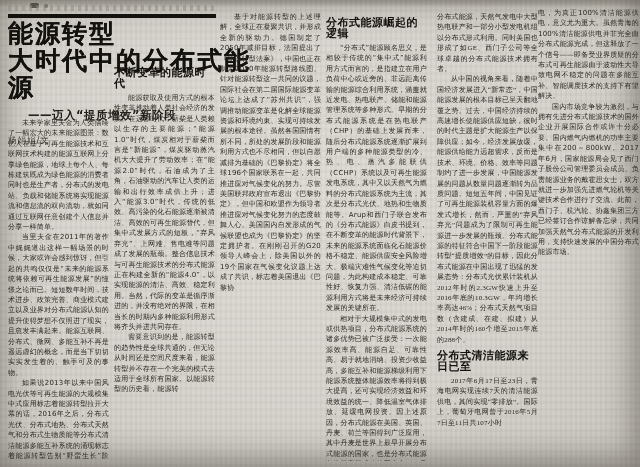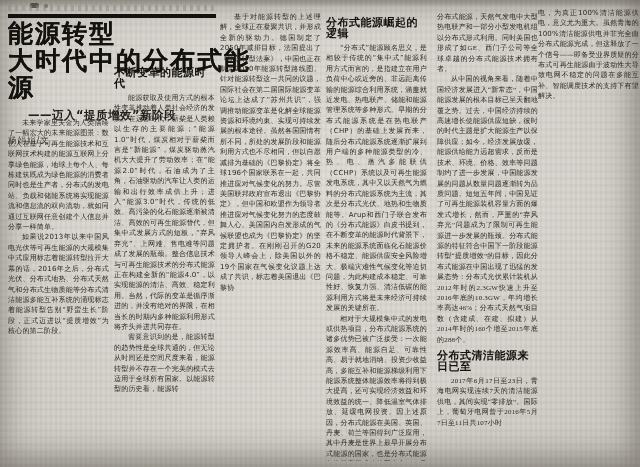--- a/index.html
+++ b/index.html
@@ -64,20 +64,21 @@
   <div class="mast-noise"></div>
   <div class="mast-rule"></div>
   <div class="hl hl1">能源转型</div>
   <div class="hl hl2">大时代中的分布式能源</div>
   <div class="sub">——迈入“提质增效”新阶段</div>
   <div class="byline">杨娟娟/文</div>
 </div>
 
 <div class="col c1">
     <p class="para">未来学家里夫金为人类描绘了一幅宏大的未来能源图景：数亿人在基于可再生能源技术和互联网技术构建的能源互联网上分享绿色能源，地球上每个人、每栋建筑既成为绿色能源的消费者同时也是生产者，分布式的发电站、负载和储能系统将实现能源流和信息流的双向流动，就如同通过互联网任意创建个人信息并分享一样简单。</p>
+    <p class="para">当里夫金在2011年的著作中娓娓道出这样一幅场景的时候，大家或许会感到惊讶，但引起的共鸣仅仅是“未来的能源系统将依赖可再生能源发展”的憧憬之论而已。短短数年时间，技术进步、政策完善、商业模式建立以及业界对分布式能源认知的提升使得梦想不仅照进了现实，且愈发丰满起来。能源互联网、分布式、微网、多能互补不再是遥远虚幻的概念，而是当下切切实实发生着的、触手可及的事物。</p>
     <p class="para">如果说2013年以来中国风电光伏等可再生能源的大规模集中式应用标志着能源转型拉开大幕的话，2016年之后，分布式光伏、分布式地热、分布式天然气和分布式生物质能等分布式清洁能源多能互补系统的涌现标志着能源转型告别“野蛮生长”阶段，正式迈进以“提质增效”为核心的第二阶段。</p>
   </div>
 <div class="col c2">
     <h3 class="subhead">不断变革的能源时代</h3>
     <p class="para">能源获取及使用方式的根本性变革推动着人类社会经济的发展。在远古时代，薪柴是人类赖以生存的主要能源；“能源1.0”时代，煤炭相对于薪柴而言是“新能源”，煤炭驱动蒸汽机大大提升了劳动效率；在“能源2.0”时代，石油成为了主角，石油驱动的汽车让人类的运输和出行效率成倍上升；进入“能源3.0”时代，传统的低效、高污染的化石能源逐渐被清洁、高效的可再生能源替代，但集中式发展方式的短板，“弃风弃光”、上网难、售电难等问题成了发展的瓶颈。整合信息技术与可再生能源技术的分布式能源正在构建全新的“能源4.0”，以实现能源的清洁、高效、稳定利用。当然，代际的变革是循序渐进的，并没有绝对的界限，在相当长的时期内多种能源利用形式将齐头并进共同存在。</p>
     <p class="para">需要意识到的是，能源转型的趋势性是全球共通的，但无论从时间还是空间尺度来看，能源转型并不存在一个完美的模式去适用于全球所有国家。以能源转型的历史看，能源转</p>
   </div>
 <div class="col c3">
     <p class="para">基于对能源转型的上述理解，全球正在凝聚共识，并形成全新的驱动力。德国制定了2050年减排目标，法国提出了《能源转型法案》，中国也正在制定2050年能源转型路线图。针对能源转型这一共同的议题，国际社会在第二届国际能源变革论坛上达成了“苏州共识”，强调推动能源变革是化解全球能源资源和环境约束、实现可持续发展的根本途径。虽然各国国情有所不同，所处的发展阶段和能源利用方式也不尽相同，但以自愿减排为基础的《巴黎协定》将全球196个国家联系在一起，共同推进应对气候变化的努力。尽管美国联邦政府宣布退出《巴黎协定》，但中国和欧盟作为领导者推进应对气候变化努力的态度鼓舞人心。美国国内自发形成的气候联盟也成为《巴黎协定》的坚定拥护者。在刚刚召开的G20领导人峰会上，除美国以外的19个国家在气候变化议题上达成了共识，标志着美国退出《巴黎协</p>
   </div>
@@ -87,13 +88,14 @@
     <p class="para">相对于大规模集中式的发电或供热项目，分布式能源系统的诸多优势已被广泛接受：一次能源效率高、能源自足、可靠性高、易于就地消纳、投资少收益高，多能互补和能源梯级利用下能源系统整体能源效率将得到极大提高，还可实现经济效益和环境效益的统一、降低温室气体排放、延缓电网投资。因上述原因，分布式能源在美国、英国、丹麦、荷兰等国得到广泛应用，其中丹麦是世界上最早开展分布式能源的国家，也是分布式能源占比最高最成功的国家之一，丹麦大量采用</p>
   </div>
 <div class="col c5">
     <p class="para noindent">分布式能源，天然气发电中大型热电联产和一部分小型发电机组以分布式形式利用。同时美国也形成了如GE、西门子公司等全球卓越的分布式能源技术拥有者。</p>
     <p class="para">从中国的视角来看，随着中国经济发展进入“新常态”，中国能源发展的根本目标已呈天翻地覆之势。过去，中国经济持续的高速增长使能源供应短缺，彼时的时代主题是扩大能源生产以保障供应；如今，经济发展放缓，能源供给能力远超需求，反而是技术、环境、价格、效率等问题制约了进一步发展，中国能源发展的问题从数量问题逐渐转为品质问题。短短五年间，中国见证了可再生能源装机容量方面的爆发式增长，然而，严重的“弃风弃光”问题成为了限制可再生能源进一步发展的瓶颈。分布式能源的特征符合中国下一阶段能源转型“提质增效”的目标，因此分布式能源在中国出现了迅猛的发展态势：分布式光伏累计装机从2012年时的2.3GW快速上升至2016年底的10.3GW，年均增长率高达46%；分布式天然气项目数（含建成、在建、拟建）从2014年时的160个增至2015年底的288个。</p>
     <h3 class="subhead">分布式清洁能源来日已至</h3>
     <p class="para">2017年6月17日至23日，青海电网实现连续7天的清洁能源供电，其间实现“零排放”。国际上，葡萄牙电网曾于2016年5月7日至11日共107小时</p>
   </div>
 <div class="col c6">
     <p class="para noindent">电，为真正100%清洁能源供电，意义尤为重大。虽然青海的100%清洁能源供电并非完全由分布式能源完成，但这释放了一个信号——即备受业界质疑的分布式可再生能源由于波动性大导致电网不稳定的问题在多能互补、智能调度技术的支持下有望解决。</p>
+    <p class="para">国内市场竞争较为激烈，与拥有先进分布式能源技术的国外企业开展国际合作或许十分必要。国内燃气内燃机的功率主要集中在200～800kW。2017年6月，国家能源局会见了西门子股份公司管理委员会成员、负责能源业务的戴霍思女士，双方就进一步加强先进燃气轮机等关键技术合作进行了交流。此前，西门子、杭汽轮、协鑫集团三方已经签订合作谅解备忘录，共同加强天然气分布式能源的开发利用，支持快速发展的中国分布式能源市场。</p>
   </div>
 
 </body></html>

